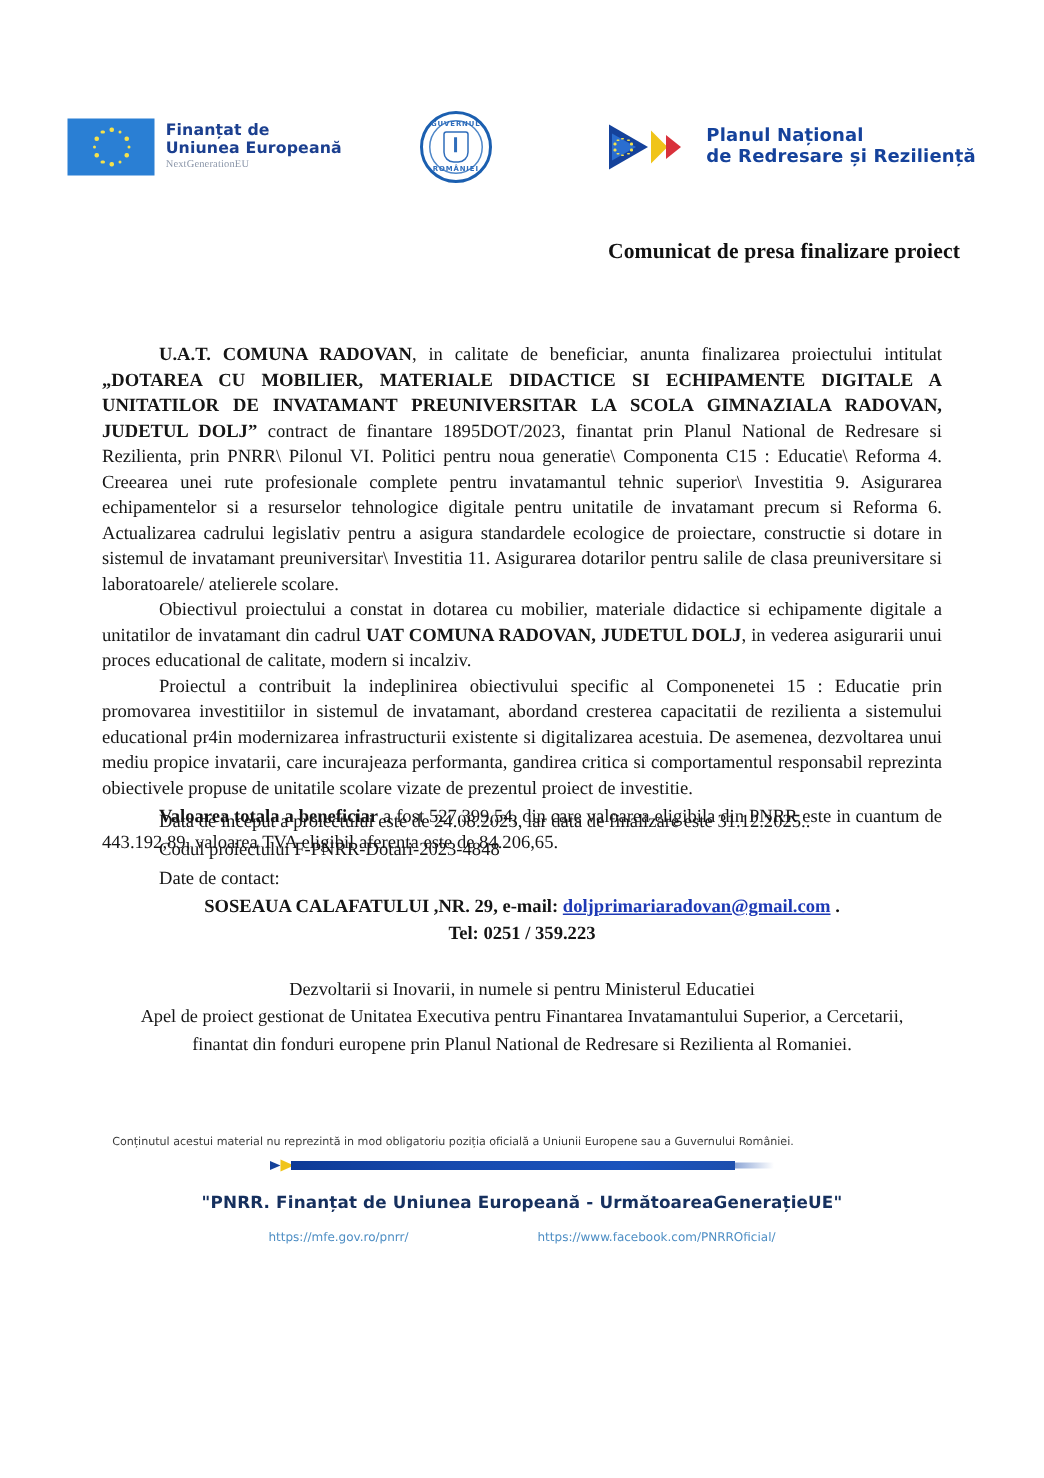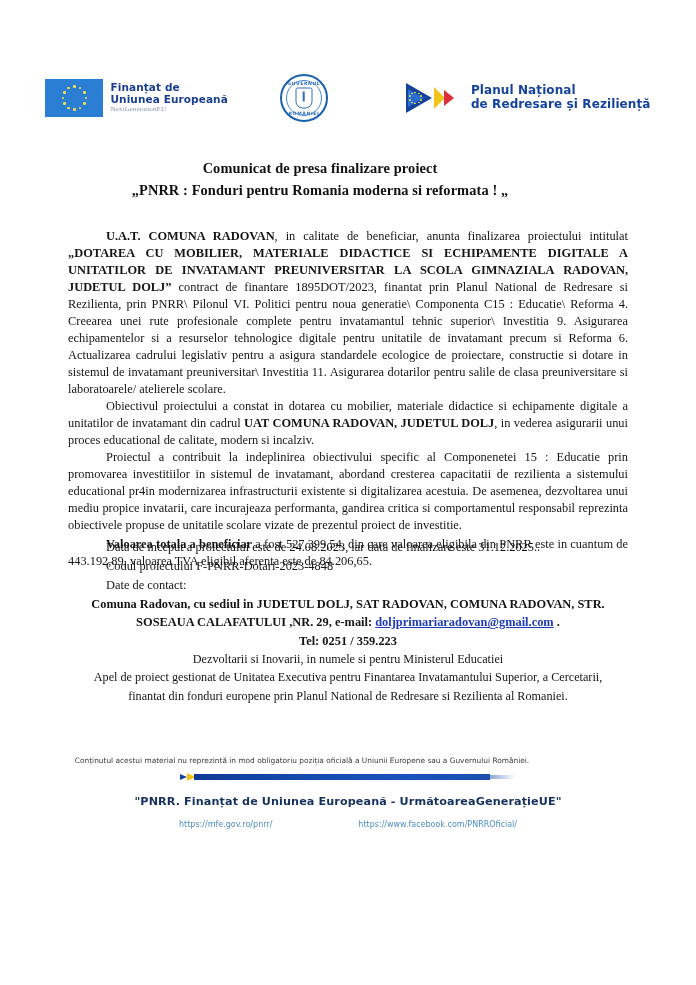--- a/index.html
+++ b/index.html
@@ -95,21 +95,21 @@
     border-left:10px solid #d9313b;
   }
   .pnrr-text{line-height:1.15;}
   .pnrr-l1,.pnrr-l2{
     font-family:"DejaVu Sans", sans-serif;font-weight:bold;font-size:12px;
     color:#15429b;white-space:nowrap;letter-spacing:.1px;
   }
 
   
   .title-block{
-    position:absolute;left:0;top:158px;width:640px;text-align:center;
+    position:absolute;left:0;top:158px;width:640px;text-align:right;
   }
   .title-l1,.title-l2{
     font-family:"Liberation Serif", serif;font-weight:bold;
     font-size:14.4px;color:#111;letter-spacing:.1px;line-height:1.5;
   }
 
   
   .body{
     position:absolute;left:68px;top:228px;width:560px;
     font-size:12.4px;line-height:1.37;text-align:justify;
@@ -242,42 +242,40 @@
       <div class="pnrr-text">
         <div class="pnrr-l1">Planul Național</div>
         <div class="pnrr-l2">de Redresare și Reziliență</div>
       </div>
     </div>
 
   </div>
 
   <div class="title-block">
     <div class="title-l1">Comunicat de presa finalizare proiect</div>
-    <div class="title-l2">„PNRR : Fonduri pentru Romania moderna si reformata ! „</div>
   </div>
 
   <div class="body">
 
     <p class="ind"><span class="b">U.A.T. COMUNA RADOVAN</span><span>, in calitate de beneficiar, anunta finalizarea proiectului intitulat </span><span class="b">„DOTAREA CU MOBILIER, MATERIALE DIDACTICE SI ECHIPAMENTE DIGITALE A UNITATILOR DE INVATAMANT PREUNIVERSITAR LA SCOLA GIMNAZIALA RADOVAN, JUDETUL DOLJ”</span><span> contract de finantare 1895DOT/2023, finantat prin Planul National de Redresare si Rezilienta, prin PNRR\ Pilonul VI. Politici pentru noua generatie\ Componenta C15 : Educatie\ Reforma 4. Creearea unei rute profesionale complete pentru invatamantul tehnic superior\ Investitia 9. Asigurarea echipamentelor si a resurselor tehnologice digitale pentru unitatile de invatamant precum si Reforma 6. Actualizarea cadrului legislativ pentru a asigura standardele ecologice de proiectare, constructie si dotare in sistemul de invatamant preuniversitar\ Investitia 11. Asigurarea dotarilor pentru salile de clasa preuniversitare si laboratoarele/ atelierele scolare.</span></p>
 
     <p class="ind"><span>Obiectivul proiectului a constat in dotarea cu mobilier, materiale didactice si echipamente digitale a unitatilor de invatamant din cadrul </span><span class="b">UAT COMUNA RADOVAN, JUDETUL DOLJ</span><span>, in vederea asigurarii unui proces educational de calitate, modern si incalziv.</span></p>
 
     <p class="ind">Proiectul a contribuit la indeplinirea obiectivului specific al Componenetei 15 : Educatie prin promovarea investitiilor in sistemul de invatamant, abordand  cresterea capacitatii de rezilienta a sistemului educational pr4in modernizarea infrastructurii existente si digitalizarea acestuia. De asemenea, dezvoltarea unui mediu propice invatarii, care incurajeaza performanta, gandirea critica si comportamentul responsabil reprezinta obiectivele propuse de unitatile scolare vizate de prezentul proiect de investitie.</p>
 
     <div class="para-gap"></div>
 
     <p class="ind"><span class="b">Valoarea totala a beneficiar</span><span> a fost 527.399,54, din care valoarea eligibila  din PNRR este in cuantum de 443.192,89, valoarea TVA eligibil aferenta este de 84.206,65.</span></p>
 
   </div>
 
   <div class="dates">
     <div class="line">Data de inceput a proiectului este de 24.08.2023, iar data de finalizare este 31.12.2025..</div>
     <div class="line">Codul proiectului F-PNRR-Dotari-2023-4848</div>
     <div class="line">Date de contact:</div>
-    <div class="center-b">Comuna Radovan, cu sediul in JUDETUL DOLJ, SAT RADOVAN, COMUNA RADOVAN, STR.</div>
     <div class="center-b"><span>SOSEAUA CALAFATULUI ,NR. 29, e-mail: </span><a class="mail-link" href="#">doljprimariaradovan@gmail.com</a><span> .</span></div>
     <div class="center-b">Tel: 0251 / 359.223</div>
   </div>
 
   <div class="apel">
     <div>Dezvoltarii si Inovarii, in numele si pentru Ministerul Educatiei</div>
     <div>Apel de proiect gestionat de Unitatea Executiva pentru Finantarea Invatamantului Superior, a Cercetarii,</div>
     <div>finantat din fonduri europene prin Planul National de Redresare si Rezilienta al Romaniei.</div>
   </div>
 

